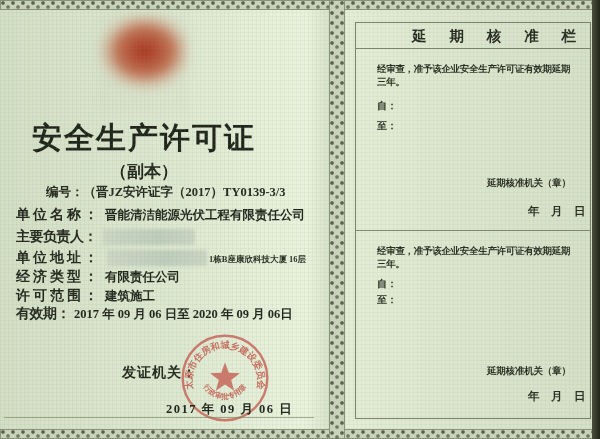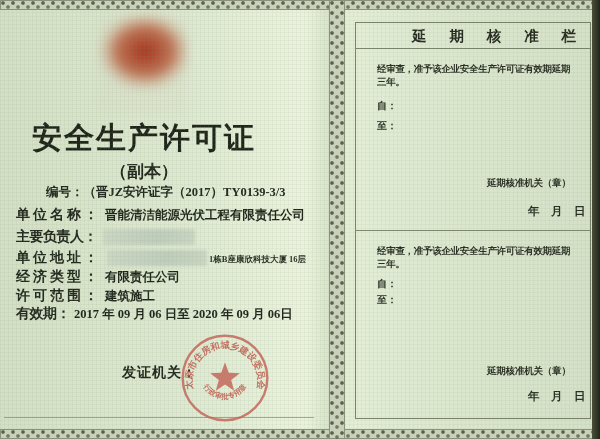--- a/index.html
+++ b/index.html
@@ -135,20 +135,21 @@
       <circle cx="50" cy="50" r="46" fill="none" stroke="#c9655a" stroke-width="2.6"></circle>
       <path d="M50,33 L54.1,44.3 L66.2,44.75 L56.7,52.2 L60,63.75 L50,57 L40,63.75 L43.3,52.2 L33.8,44.75 L45.9,44.3 Z" fill="#c9655a"></path>
       <text font-size="10" fill="#c4584c">
         <textPath href="#sealArcTop" startOffset="50%" text-anchor="middle">太原市住房和城乡建设委员会</textPath>
       </text>
       <text font-size="8" fill="#c4584c">
         <textPath href="#sealArcBottom" startOffset="50%" text-anchor="middle">行政审批专用章</textPath>
       </text>
     </svg>
 
+    <div class="issue-date">2017 年 09 月 06 日</div>
 
     <div class="page-bottom-line"></div>
   </div>
 
   <div class="page page-right">
     <div class="rbox">
 
       <div class="rheader">延期核准栏</div>
 
       <div class="rsection s1">

